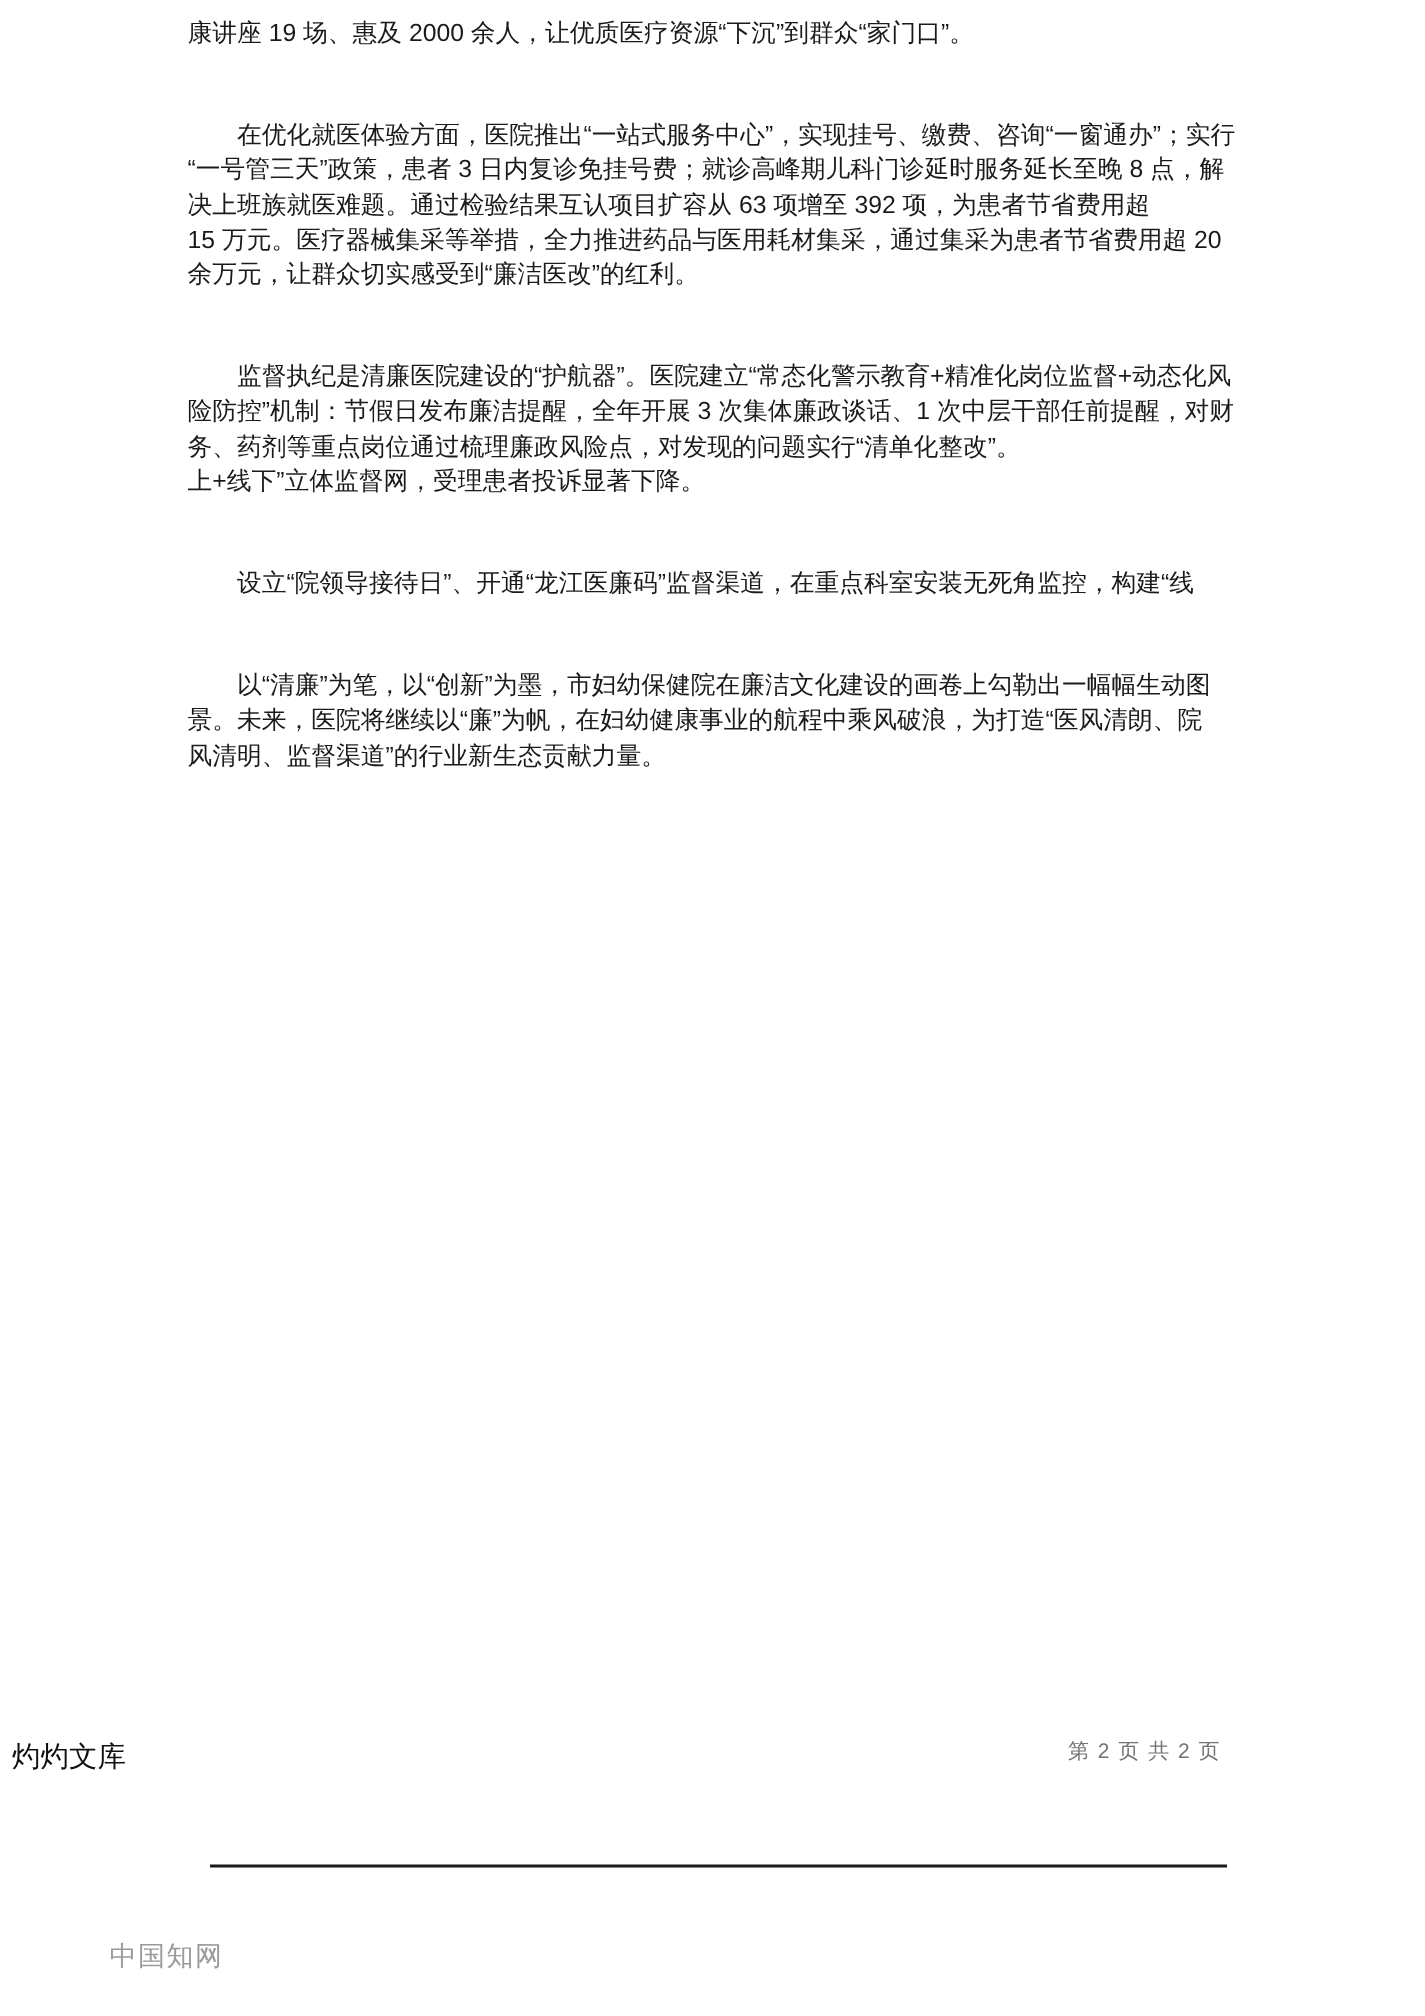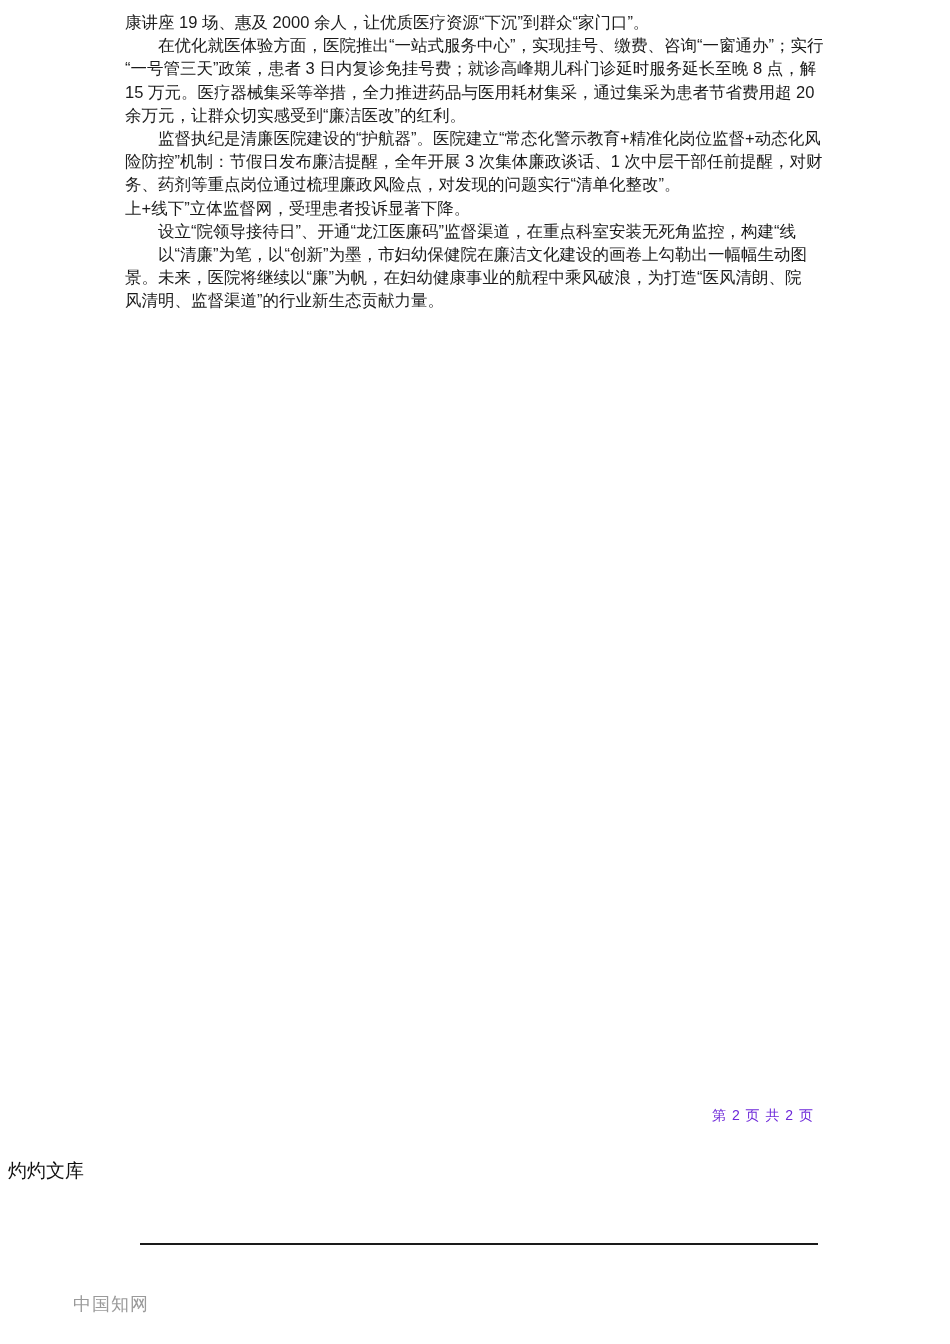--- a/index.html
+++ b/index.html
@@ -23,27 +23,28 @@
     color: #1a1a1a;
     font-size: 16.5px;
     line-height: 23.2px;
     text-align: justify;
   }
   .doc-text .line {
     min-height: 23.2px;
   }
   .doc-text .line.indent {
     text-indent: 33px;
+    margin-top: 45px;
   }
   .page-indicator {
     position: absolute;
     left: 712px;
-    top: 1107px;
+    top: 1159px;
     font-size: 14px;
-    color: #6d28d9;
+    color: #737373;
     letter-spacing: 1px;
   }
   .watermark {
     position: absolute;
     left: 8px;
     top: 1158px;
     font-size: 19px;
     color: #111111;
   }
   .divider {
@@ -74,20 +75,21 @@
 </style>
 </head>
 <body>
 
 <div class="page">
 
   <div class="doc-text">
       <div class="line">康讲座 19 场、惠及 2000 余人，让优质医疗资源“下沉”到群众“家门口”。</div>
       <div class="line indent">在优化就医体验方面，医院推出“一站式服务中心”，实现挂号、缴费、咨询“一窗通办”；实行</div>
       <div class="line">“一号管三天”政策，患者 3 日内复诊免挂号费；就诊高峰期儿科门诊延时服务延长至晚 8 点，解</div>
+      <div class="line">决上班族就医难题。通过检验结果互认项目扩容从 63 项增至 392 项，为患者节省费用超</div>
       <div class="line">15 万元。医疗器械集采等举措，全力推进药品与医用耗材集采，通过集采为患者节省费用超 20</div>
       <div class="line">余万元，让群众切实感受到“廉洁医改”的红利。</div>
       <div class="line indent">监督执纪是清廉医院建设的“护航器”。医院建立“常态化警示教育+精准化岗位监督+动态化风</div>
       <div class="line">险防控”机制：节假日发布廉洁提醒，全年开展 3 次集体廉政谈话、1 次中层干部任前提醒，对财</div>
       <div class="line">务、药剂等重点岗位通过梳理廉政风险点，对发现的问题实行“清单化整改”。</div>
       <div class="line">上+线下”立体监督网，受理患者投诉显著下降。</div>
       <div class="line indent">设立“院领导接待日”、开通“龙江医廉码”监督渠道，在重点科室安装无死角监控，构建“线</div>
       <div class="line indent">以“清廉”为笔，以“创新”为墨，市妇幼保健院在廉洁文化建设的画卷上勾勒出一幅幅生动图</div>
       <div class="line">景。未来，医院将继续以“廉”为帆，在妇幼健康事业的航程中乘风破浪，为打造“医风清朗、院</div>
       <div class="line">风清明、监督渠道”的行业新生态贡献力量。</div>

